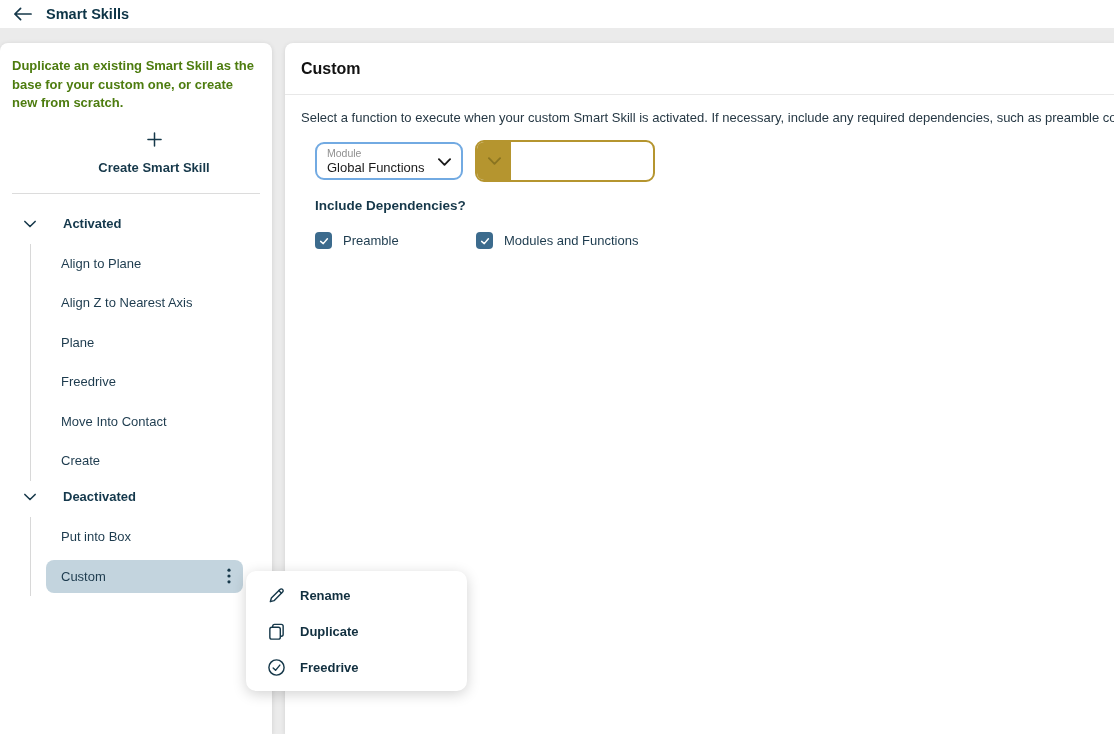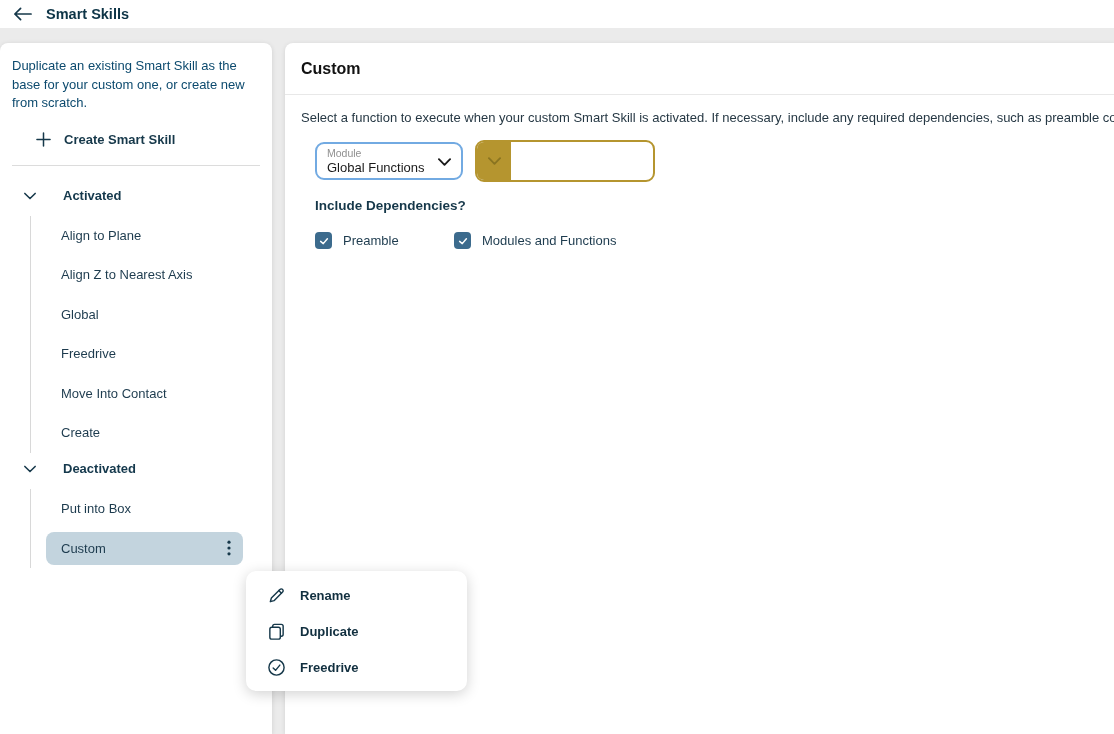--- a/index.html
+++ b/index.html
@@ -24,27 +24,28 @@
 
   
   .sidebar {
     position: absolute; left: 0; top: 43px; width: 272px; bottom: 0;
     background: #ffffff;
     border-radius: 8px 8px 0 0;
     box-shadow: 0 1px 5px rgba(0,0,0,0.12);
   }
   .sidebar-desc {
     margin: 14px 12px 0 12px;
-    font-size: 13px; line-height: 18.5px; color: #0c4a6e;
+    font-size: 13px; line-height: 18.5px; color: #4d7c0f; font-weight: bold;
   }
   .create-btn {
     margin-top: 15px;
     display: flex; align-items: center; gap: 13px;
     padding: 4px 0 4px 36px;
     cursor: pointer;
+    flex-direction: column;
   }
   .create-btn .label { font-weight: 700; font-size: 13px; color: #16384a; }
   .sidebar-divider { margin: 14px 0 0 12px; width: 248px; border-top: 1px solid #dcdcdc; }
 
   .group-header {
     display: flex; align-items: center; gap: 27px;
     padding-left: 24px; height: 24px;
     cursor: pointer;
   }
   .group-header .label { font-weight: 700; font-size: 13px; color: #14384c; }
@@ -140,21 +141,21 @@
   }
   .fn-text { flex: 1; padding: 4px 0 0 10px; }
   .fn-chevron-area {
     width: 34px; background: #b5952f;
     display: flex; align-items: center; justify-content: center;
   }
 
   .dep-label { margin-top: 16px; font-weight: 700; font-size: 13.5px; color: #16384a; }
   .checkbox-row { margin-top: 19px; display: flex; align-items: center; }
   .checkbox-group { display: flex; align-items: center; gap: 11px; cursor: pointer; }
-  .cbg-first { width: 139px; }
+  .cbg-first { width: 161px; }
   .checkbox {
     width: 17px; height: 17px; border-radius: 4px;
     background: #3c6b8d;
     display: flex; align-items: center; justify-content: center;
     flex: none;
   }
   .checkbox-label { font-size: 13px; color: #1d3b4e; }
 </style>
 </head>
 <body>
@@ -182,21 +183,21 @@
 
   <div class="group-header gh-activated">
     <svg width="12" height="8" viewBox="0 0 14 8" fill="none">
       <path d="M1 1 L7 7 L13 1" stroke="#16384a" stroke-width="1.8" stroke-linecap="round" stroke-linejoin="round"></path>
     </svg>
     <span class="label">Activated</span>
   </div>
   <ul class="group-items gi-activated">
     <li class="item-row">Align to Plane</li>
     <li class="item-row">Align Z to Nearest Axis</li>
-    <li class="item-row">Global</li>
+    <li class="item-row">Plane</li>
     <li class="item-row">Freedrive</li>
     <li class="item-row">Move Into Contact</li>
     <li class="item-row">Create</li>
   </ul>
 
   <div class="group-header gh-deactivated">
     <svg width="12" height="8" viewBox="0 0 14 8" fill="none">
       <path d="M1 1 L7 7 L13 1" stroke="#16384a" stroke-width="1.8" stroke-linecap="round" stroke-linejoin="round"></path>
     </svg>
     <span class="label">Deactivated</span>

